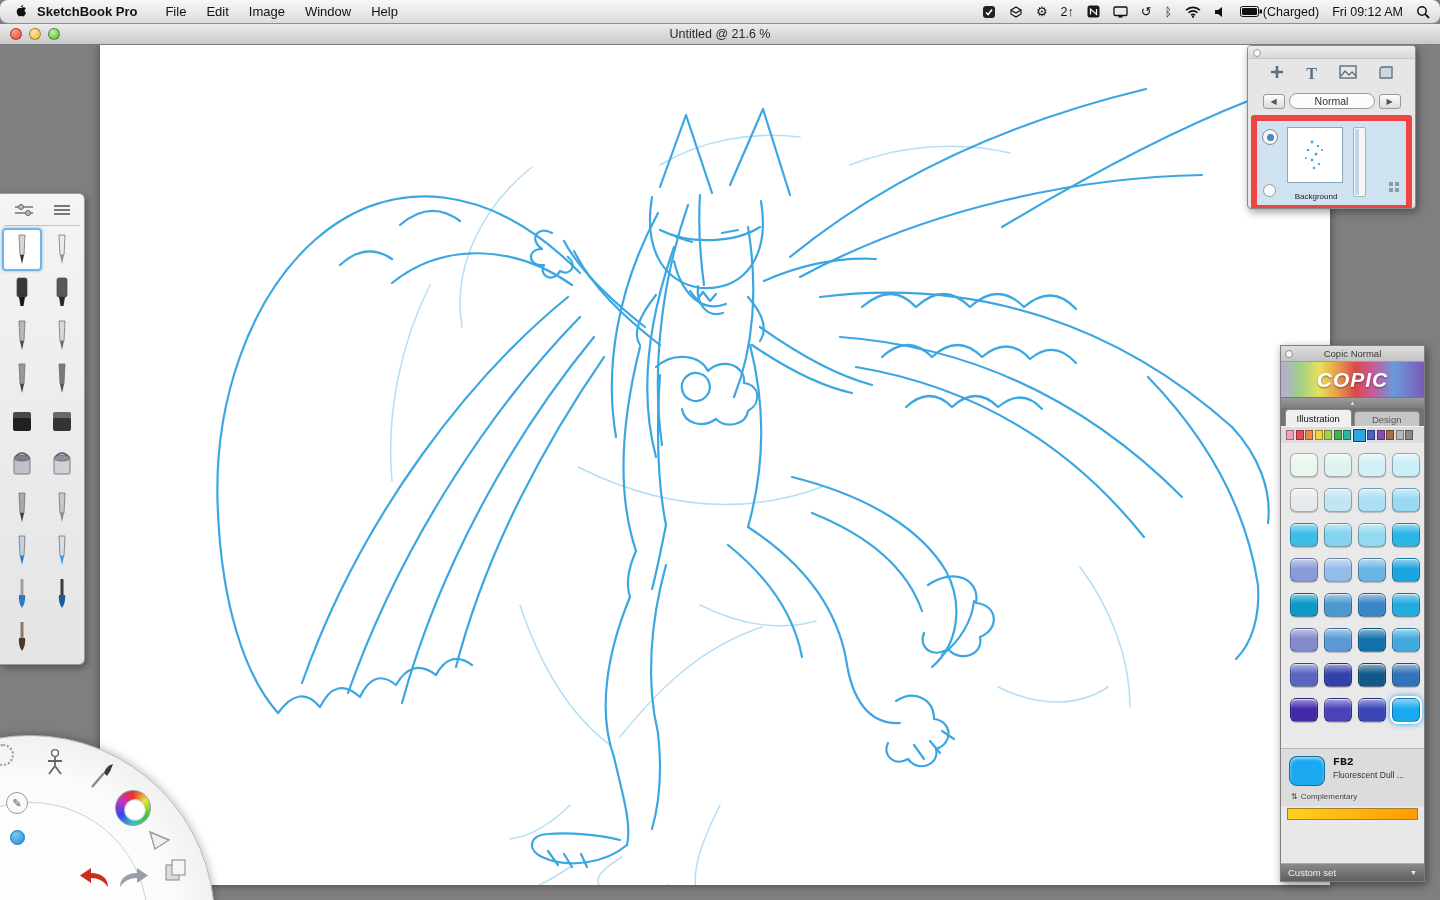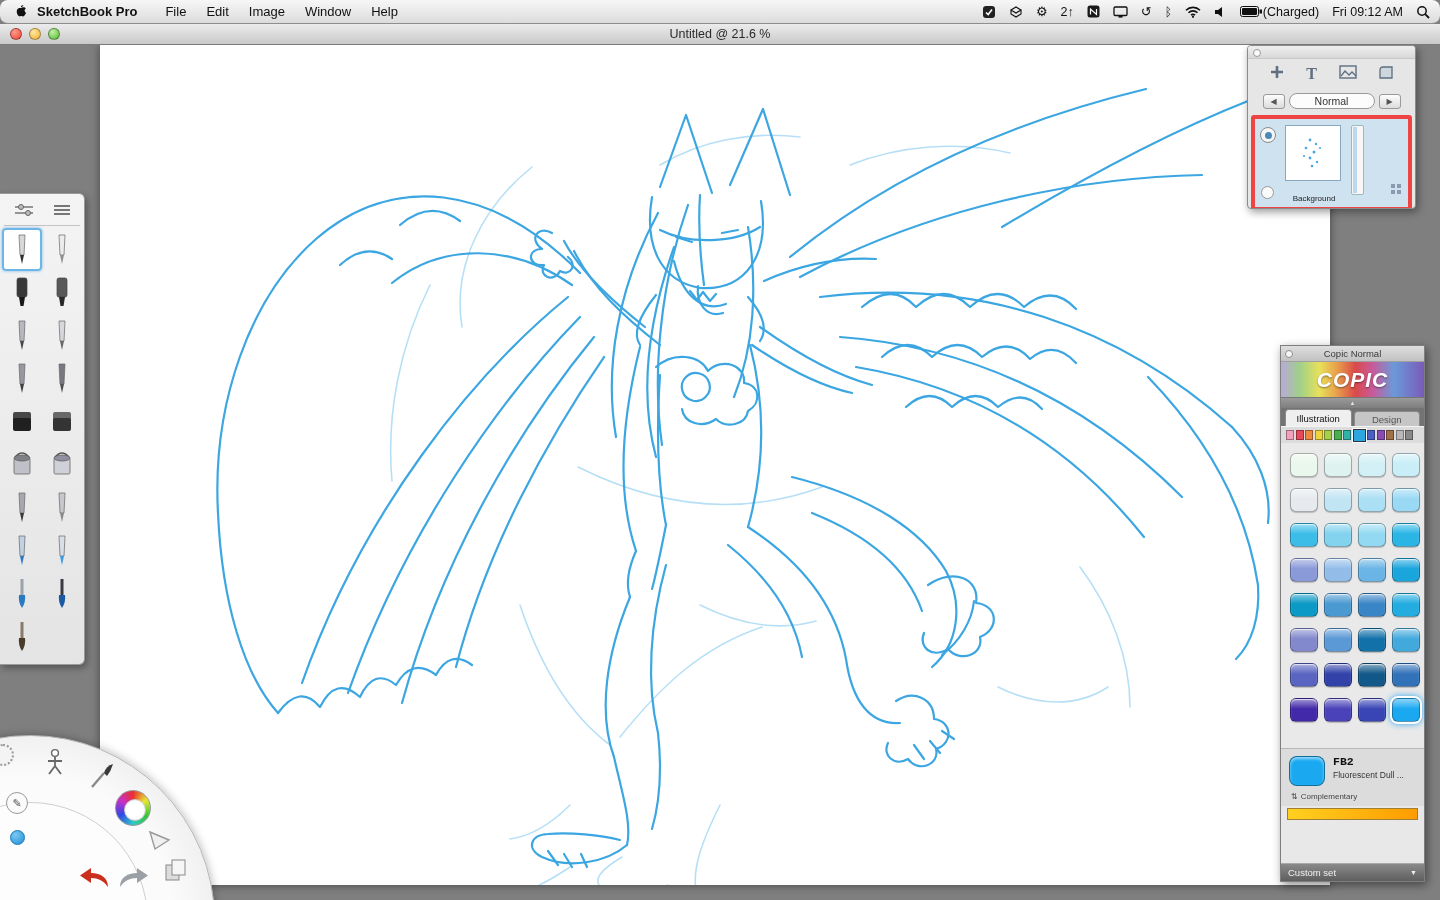--- a/index.html
+++ b/index.html
@@ -63,21 +63,21 @@
     position:absolute; left:1247px; top:45px; width:169px; height:164px;
     background:#e6e6e6; border:1px solid #8a8a8a; border-radius:4px;
     box-shadow:2px 3px 8px rgba(0,0,0,.4); z-index:7; overflow:hidden;
   }
   .lp-grip { height:13px; background:linear-gradient(180deg,#efefef,#d8d8d8); position:relative; border-bottom:1px solid #c8c8c8;}
   .lp-grip .puck { position:absolute; left:5px; top:3px; width:8px; height:8px; border-radius:50%; background:#fafafa; border:1px solid #999; }
   .lp-icons { height:30px; display:flex; align-items:center; justify-content:space-around; padding:0 10px; color:#5d6f80; }
   .lp-blend { height:24px; display:flex; align-items:center; justify-content:center; gap:4px; }
   .lp-arrow { width:22px; height:15px; background:linear-gradient(180deg,#fdfdfd,#dcdcdc); border:1px solid #9a9a9a; border-radius:3px; font-size:8px; color:#555; display:flex; align-items:center; justify-content:center; }
   .lp-mode { width:86px; height:16px; background:#fcfcfc; border:1px solid #9a9a9a; border-radius:8px; font-size:10.5px; color:#333; display:flex; align-items:center; justify-content:center; }
-  .lp-layer { height:96px; margin:2px 3px 0 3px; background:#cfe2f0; border:4px solid #ef4444; border-radius:3px; position:relative; }
+  .lp-layer { height:96px; margin:2px 3px 0 3px; background:#cfe2f0; border:6px solid #ef4444; border-radius:3px; position:relative; }
   .lp-eye { position:absolute; left:5px; top:8px; width:16px; height:16px; border-radius:50%; background:#f6f6f6; border:1px solid #8a8a8a; display:flex; align-items:center; justify-content:center; }
   .lp-eye::after { content:""; width:7px; height:7px; border-radius:50%; background:#4a88b8; }
   .lp-radio { position:absolute; left:6px; bottom:8px; width:13px; height:13px; border-radius:50%; background:#fafafa; border:1px solid #999; }
   .lp-thumb { position:absolute; left:30px; top:6px; width:56px; height:56px; background:#ffffff; border:1px solid #88a8c0; }
   .lp-name { position:absolute; left:24px; bottom:4px; width:70px; text-align:center; font-size:8px; color:#222; }
   .lp-slider { position:absolute; left:96px; top:6px; width:13px; height:70px; background:#f7f7f7; border:1px solid #9bb; border-radius:2px; }
   .lp-slider::after { content:""; position:absolute; left:1px; top:1px; width:4px; height:66px; background:#bcd8ea; }
   .lp-grid-ico { position:absolute; right:6px; bottom:8px; }
   
   .copic {

